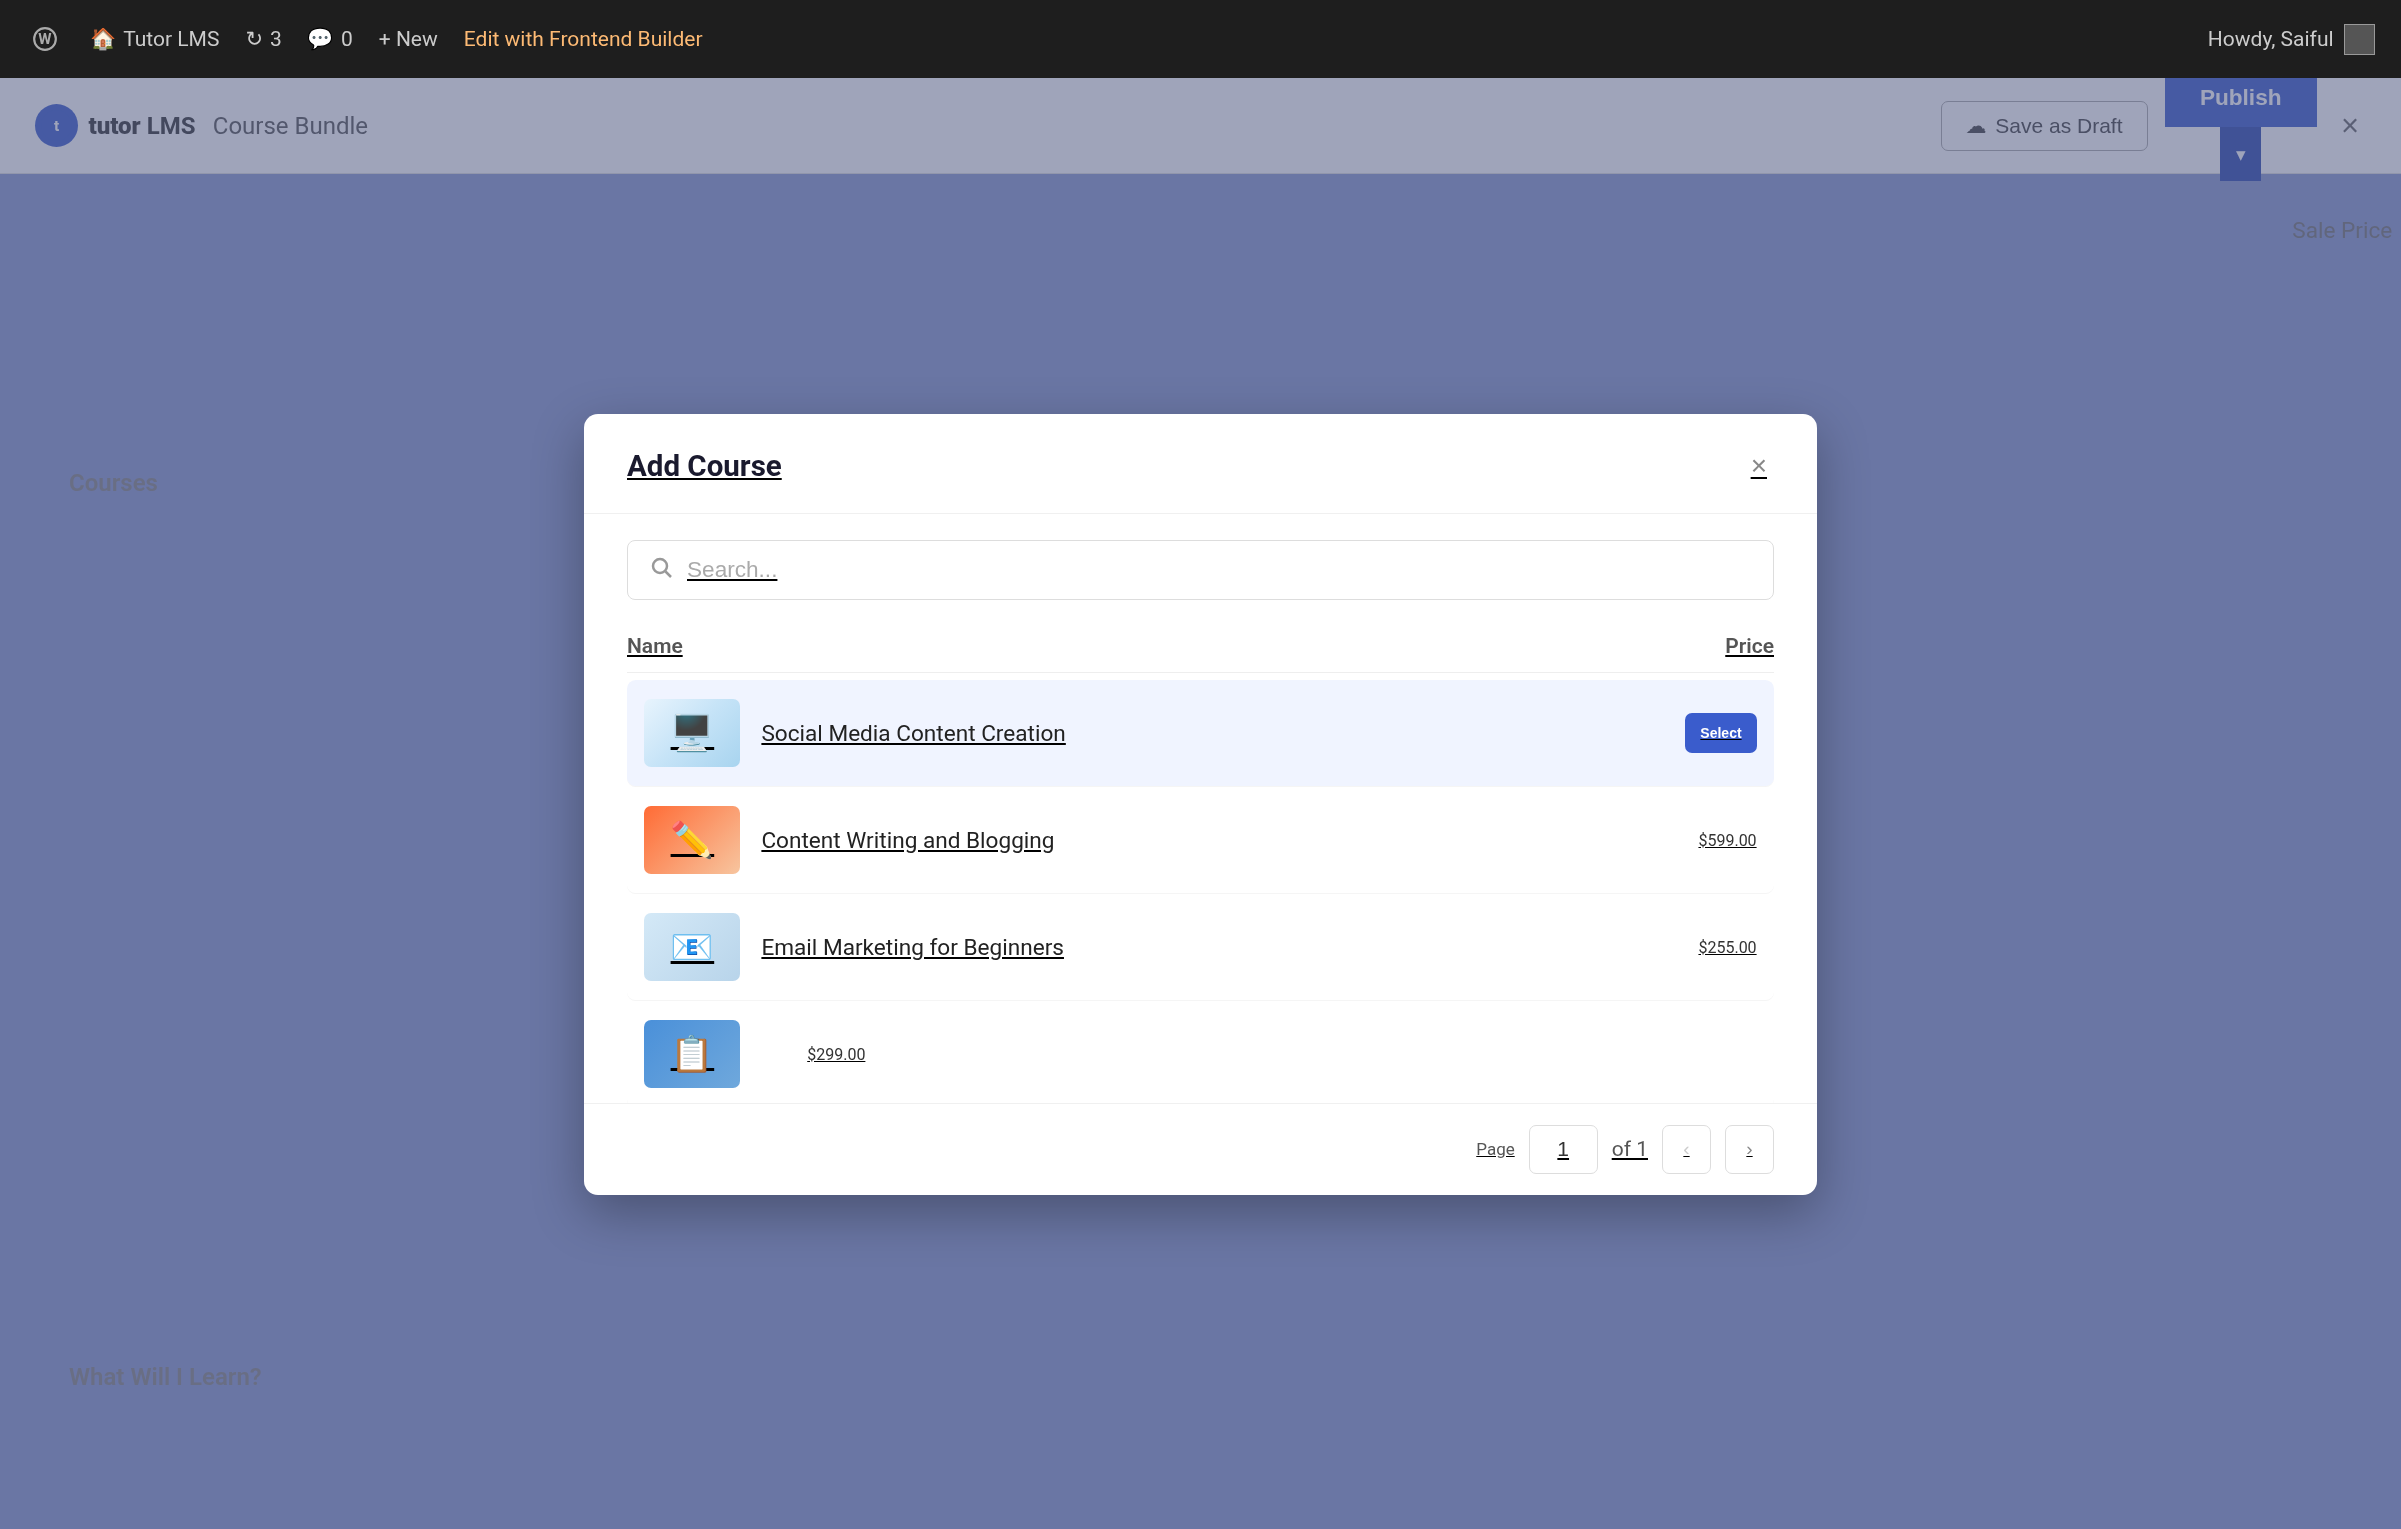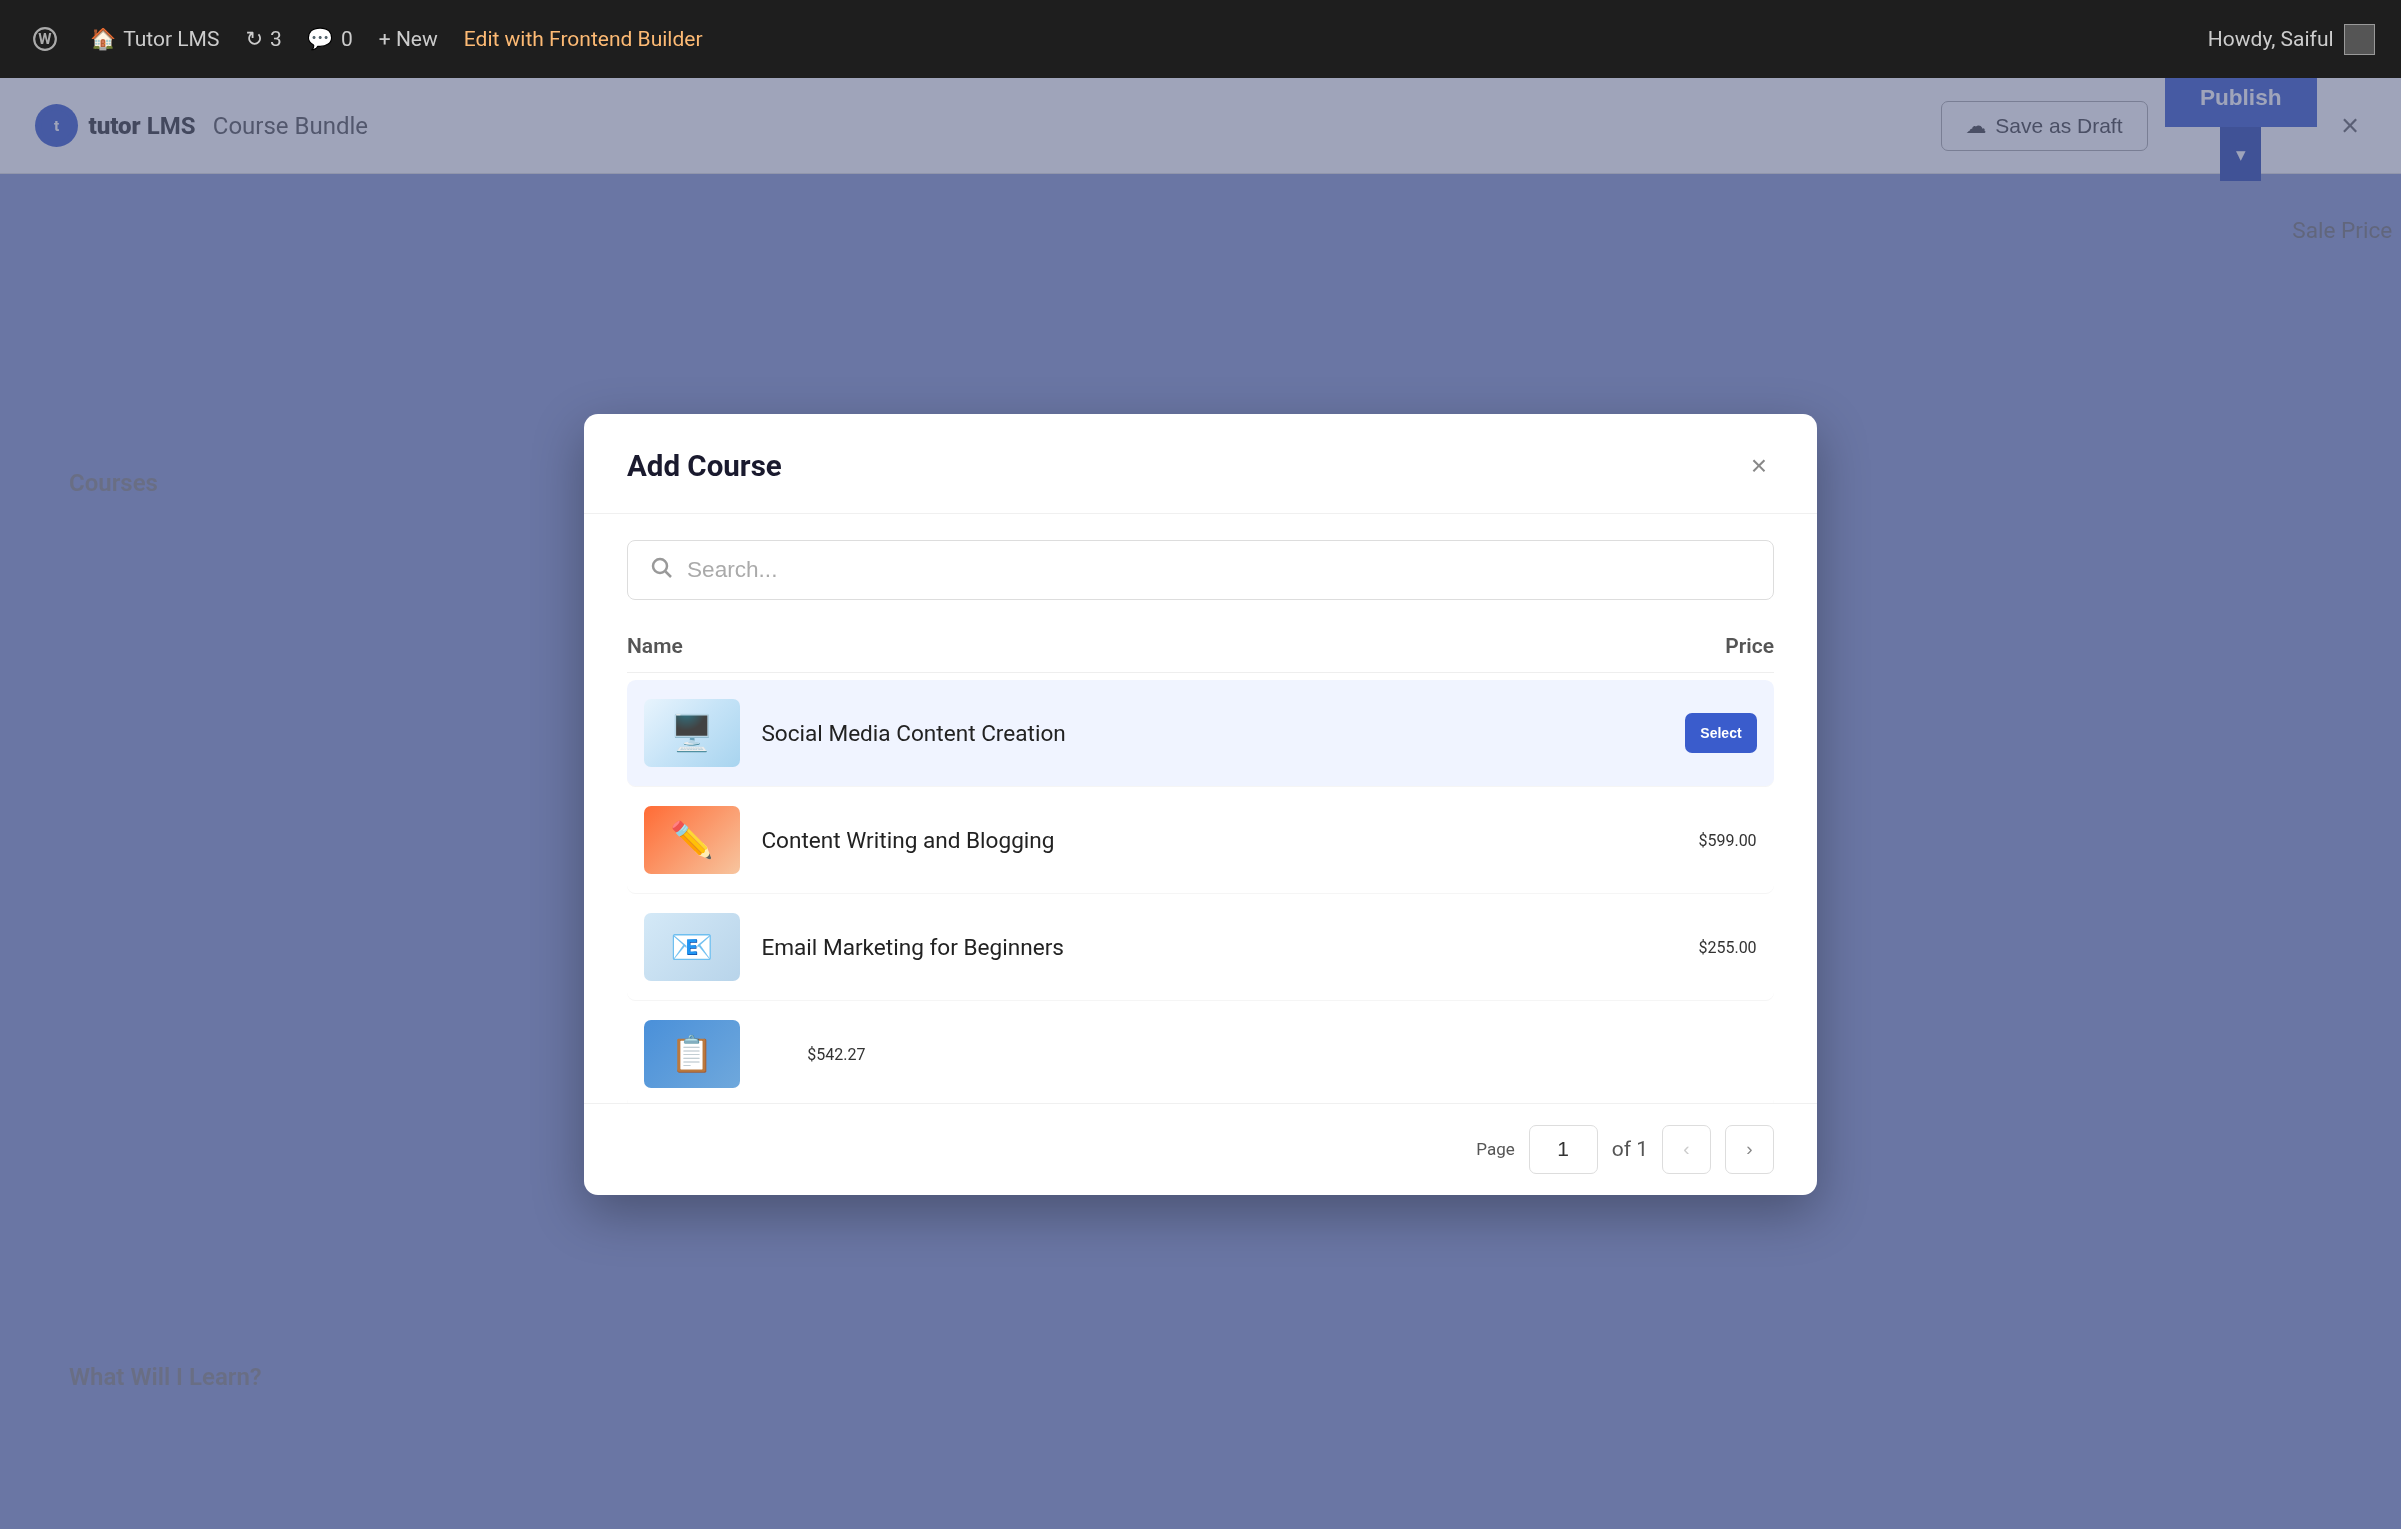--- a/index.html
+++ b/index.html
@@ -182,20 +182,21 @@
       position: absolute;
       top: 0;
       left: 0;
       right: 0;
       bottom: 0;
       background: rgba(80, 90, 130, 0.55);
       z-index: 100;
       display: flex;
       align-items: center;
       justify-content: center;
+      text-decoration: underline;
     }
 
     
     .modal {
       background: white;
       border-radius: 14px;
       width: 1233px;
       max-height: 781px;
       box-shadow: 0 17.4px 52px rgba(0,0,0,0.3);
       display: flex;
@@ -532,21 +533,21 @@
           </div>
 
           <div class="course-row">
             <div class="course-thumb course-thumb-email">📧</div>
             <span class="course-name">Email Marketing for Beginners</span>
             <span class="course-price">$255.00</span>
           </div>
 
           <div class="course-row">
             <div class="course-thumb course-thumb-trello">📋</div>
-            <span class="course-price">$542.27</span>
+            <span class="course-price">$299.00</span>
           </div>
 
         </div>
       </div>
 
       <div class="modal-footer">
         <span class="pagination-label">Page</span>
         <input type="text" class="page-input" value="1" style="">
         <span class="of-label">of 1</span>
         <button class="pagination-nav-btn disabled">

